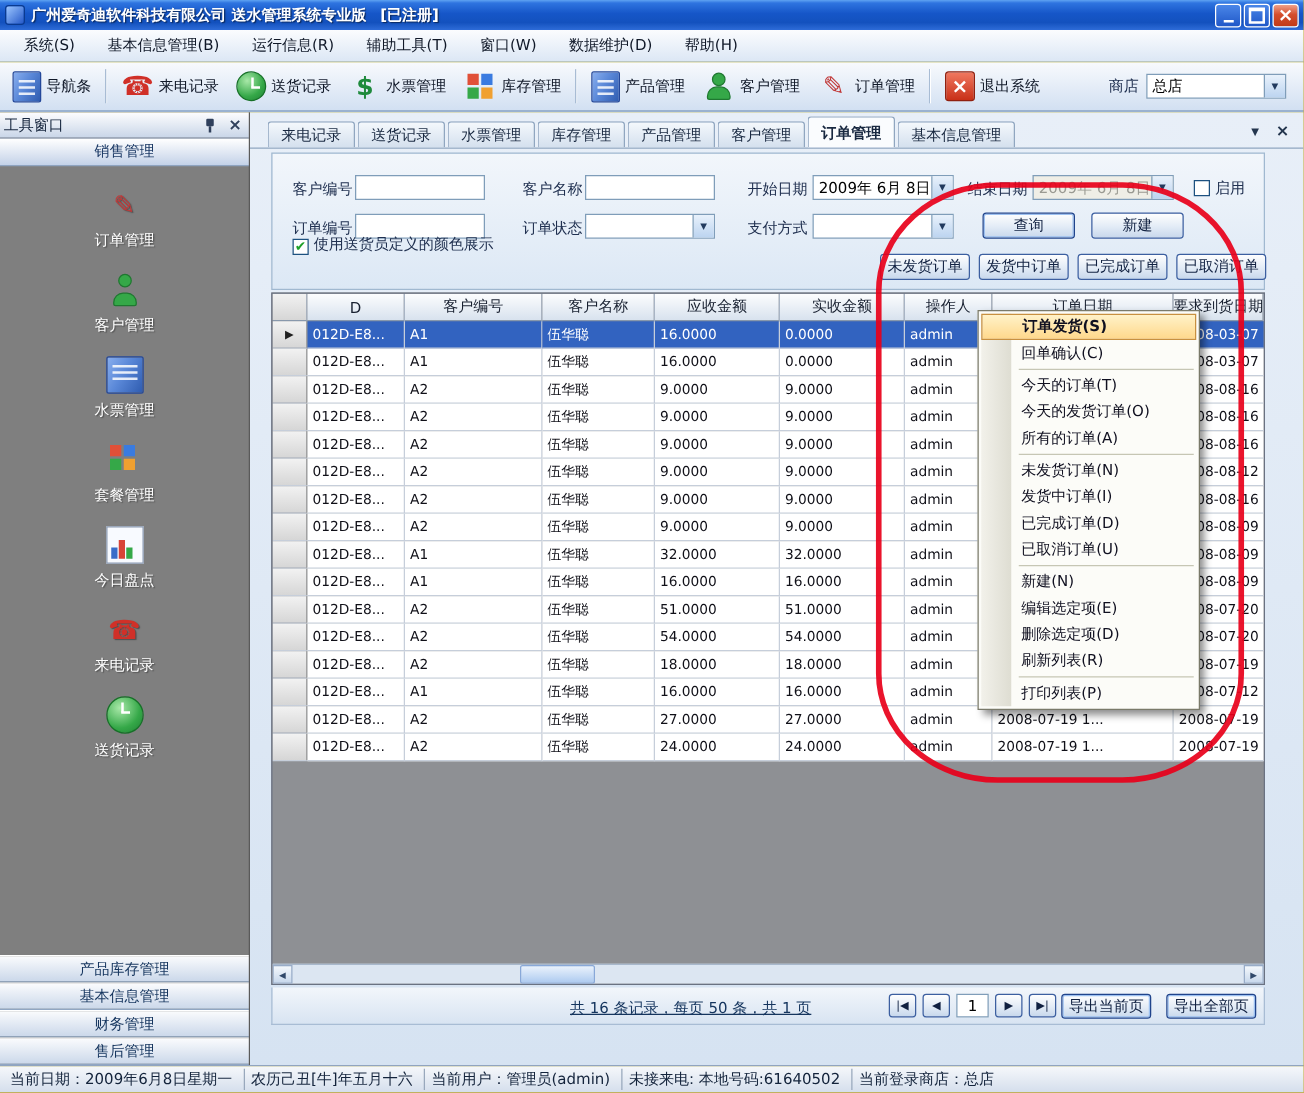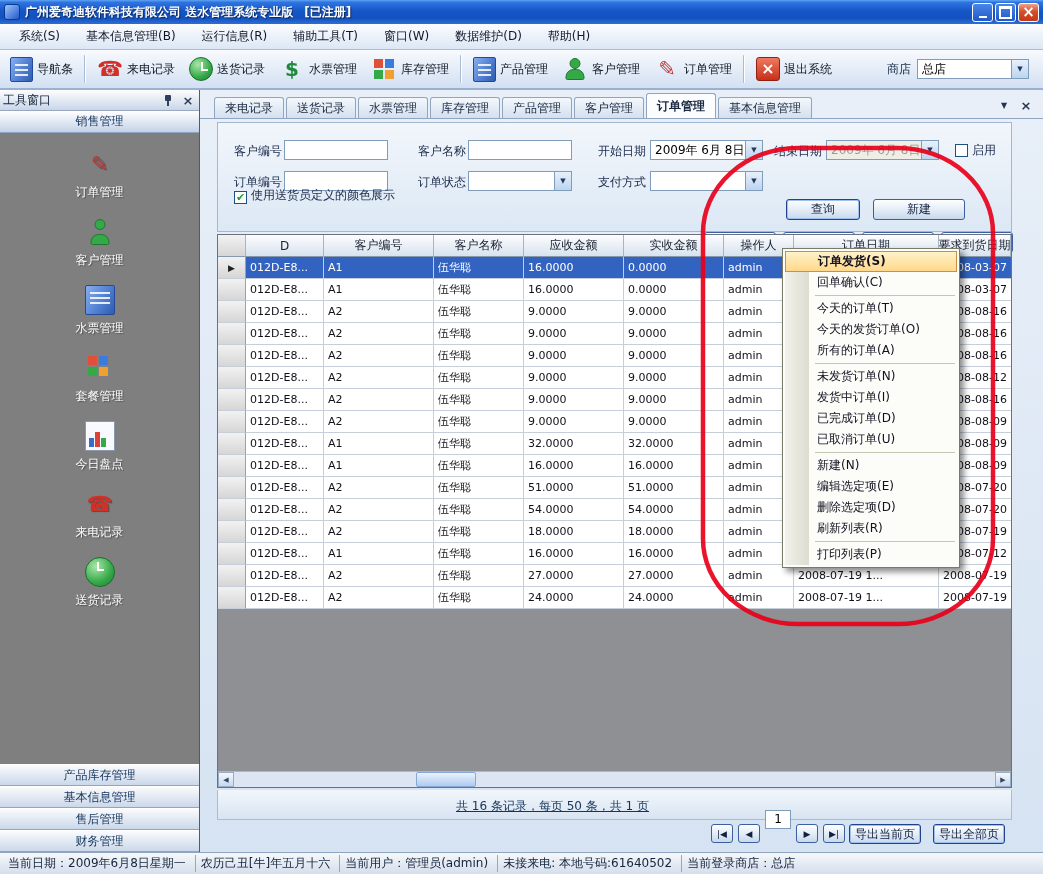--- a/index.html
+++ b/index.html
@@ -85,21 +85,21 @@
 .tc.cls::before{content:"×";font-size:13px;font-weight:bold;}
 
 
 .filter-panel{position:absolute;left:17px;top:32px;width:795px;height:110px;background:linear-gradient(#F2F6FB,#DCE8F5);border:1px solid #A0B8D0;}
 .f-label{position:absolute;color:#203050;}
 .f-input{position:absolute;height:20px;background:#fff;border:1px solid #7F9DB9;}
 .f-combo{position:absolute;}
 .checkbox-row{position:absolute;display:flex;align-items:center;gap:4px;color:#203050;}
 .cb{width:13px;height:13px;background:#fff;border:1px solid #1C5180;display:flex;align-items:center;justify-content:center;}
 .cb.checked::after{content:"✔";color:#1FA028;font-size:11px;line-height:1;}
-.xp-btn{height:21px;border:1px solid #3C5FA0;border-radius:3px;background:linear-gradient(#FEFEFE,#E2EBF6 55%,#C8D8EC);display:flex;align-items:center;justify-content:center;color:#102040;margin-top:29px;}
+.xp-btn{height:21px;border:1px solid #3C5FA0;border-radius:3px;background:linear-gradient(#FEFEFE,#E2EBF6 55%,#C8D8EC);display:flex;align-items:center;justify-content:center;color:#102040;}
 .xp-btn.abs{position:absolute;}
 .xp-btn.primary{border-color:#20448C;box-shadow:inset 0 0 0 1px #9CC0F0;}
 .status-btns{position:absolute;left:486px;top:80px;display:flex;gap:7px;}
 .status-btns .xp-btn{width:72px;}
 
 
 .grid-area{position:absolute;left:17px;top:144px;width:795px;height:554px;background:#8E9094;border:1px solid #6A7282;overflow:hidden;}
 .g-row{display:flex;height:22px;width:793px;}
 .g-cell{border-right:1px solid #C6CEDA;border-bottom:1px solid #C6CEDA;display:flex;align-items:center;padding:0 4px;font-size:11px;overflow:hidden;background:#fff;color:#101018;}
 .g-hdr .g-cell{background:linear-gradient(#FCFDFE,#D8E2EE);border-right:1px solid #A8B4C4;border-bottom:1px solid #8898AC;justify-content:center;color:#182030;font-size:12px;}
@@ -285,24 +285,24 @@
       </div>
     <div class="bottom-groups">
 
     <div class="group-bar">
           <span>产品库存管理</span>
         </div>
         <div class="group-bar">
           <span>基本信息管理</span>
         </div>
         <div class="group-bar">
+          <span>财务管理</span>
+        </div>
+        <div class="group-bar">
           <span>售后管理</span>
-        </div>
-        <div class="group-bar">
-          <span>财务管理</span>
         </div>
       </div>
   </div>
 
   <div class="content">
 
     <div class="tabbar">
       <div class="tabs-strip">
 
       <div class="tab">
@@ -362,21 +362,21 @@
       <div class="combo f-combo" style="left:250px;top:48px;width:104px;">
         <span class="val"></span>
         <span class="arrow"></span>
       </div>
       <span class="f-label" style="left:380px;top:51px;">支付方式</span>
       <div class="combo f-combo" style="left:432px;top:48px;width:113px;">
         <span class="val"></span>
         <span class="arrow"></span>
       </div>
       <div class="xp-btn abs primary" style="left:568px;top:47px;width:74px;">查询</div>
-      <div class="xp-btn abs" style="left:655px;top:47px;width:92px;">新建</div>
+      <div class="xp-btn abs" style="left:655px;top:47px;width:74px;">新建</div>
 
       <div class="checkbox-row" style="left:16px;top:64px;align-items:flex-end;">
         <span class="cb checked"></span>
         <span>使用送货员定义的颜色展示</span>
       </div>
       <div class="status-btns">
 
       <div class="xp-btn">
             <span>未发货订单</span>
           </div>

